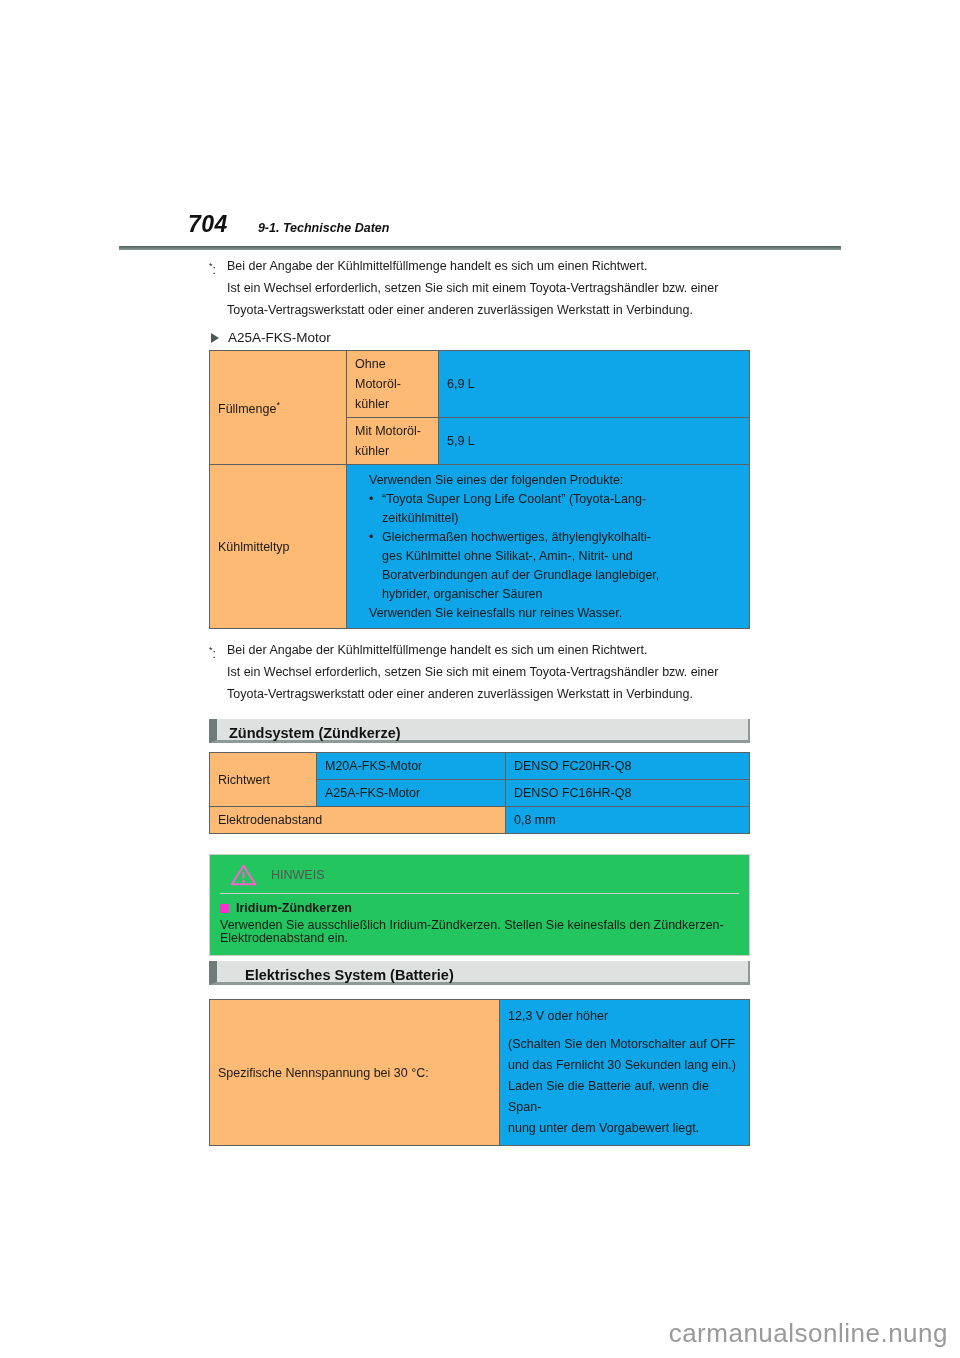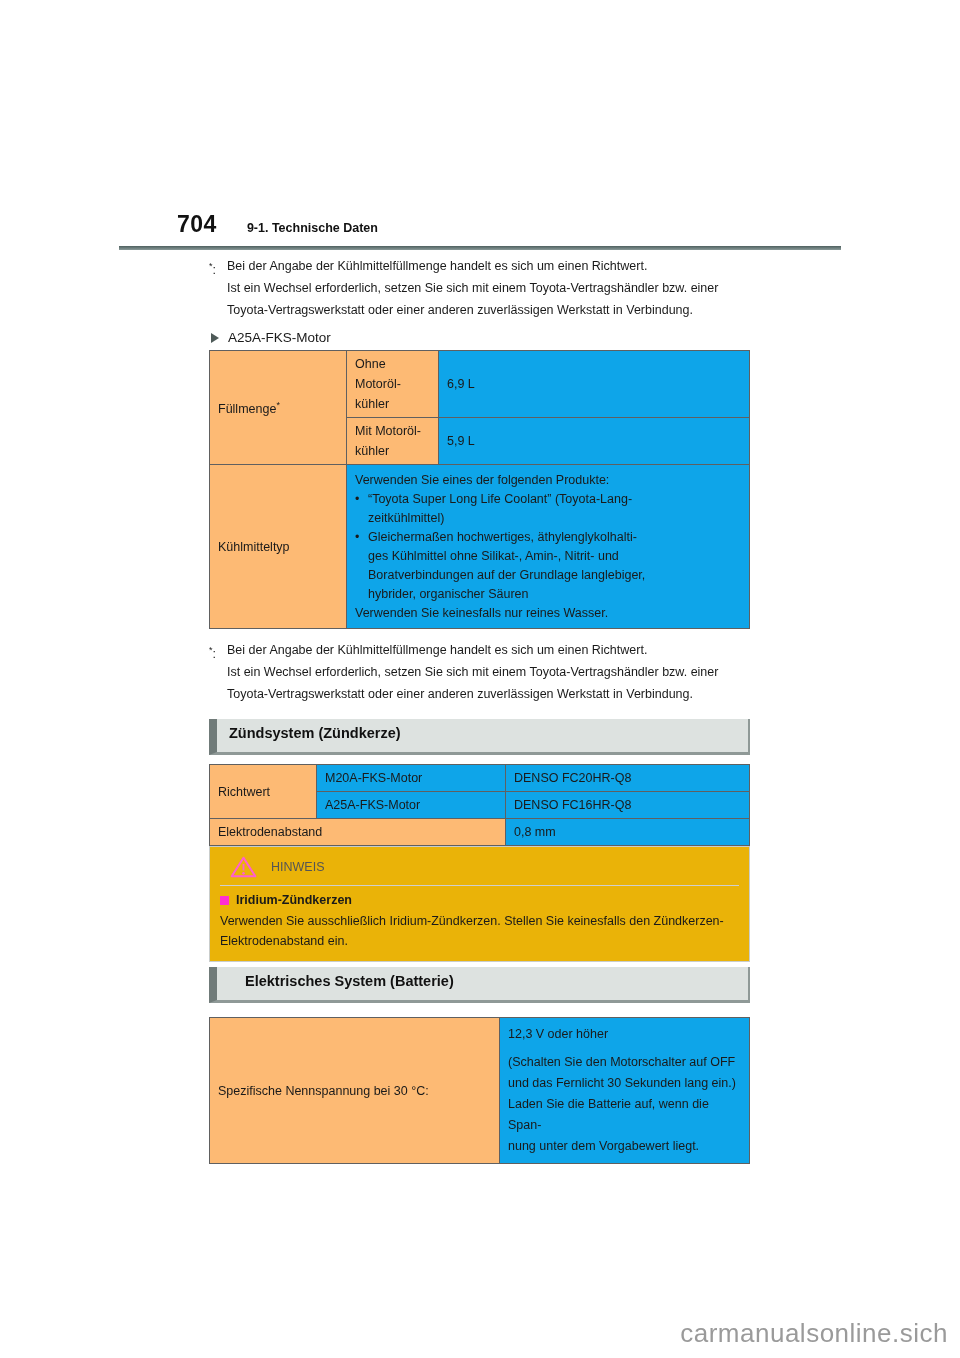--- a/index.html
+++ b/index.html
@@ -2,21 +2,21 @@
 <html><head>
 <meta charset="utf-8">
 <style>
   * { margin:0; padding:0; box-sizing:border-box; }
   html,body { background:#ffffff; }
   body { font-family:"Liberation Sans","DejaVu Sans",sans-serif; color:#1a1a1a; }
 
   .page { position:relative; width:960px; height:1358px; background:#ffffff; overflow:hidden; }
 
   
-  .page-header { position:absolute; top:211px; left:177px; white-space:nowrap; }
+  .page-header { position:absolute; top:211px; left:188px; white-space:nowrap;font-style:italic; }
   .page-num { font-size:23px; font-weight:bold; letter-spacing:0.5px; color:#111; }
   .chapter { font-size:12.5px; font-weight:bold; margin-left:30px; color:#111; }
   .rule { position:absolute; top:246px; left:119px; width:722px; height:4px;
           background:linear-gradient(#4f605f,#8a9a99); }
 
   
   .content { position:absolute; top:255px; left:209px; width:541px; font-size:12.5px; }
 
   .footnote { position:relative; padding-left:18px; line-height:22px; }
   .fn-marker { position:absolute; left:0; top:0; }
@@ -29,45 +29,45 @@
 
   table.spec { border-collapse:collapse; width:541px; table-layout:fixed; }
   table.spec td { border:1px solid #606060; padding:3px 8px; vertical-align:middle;
                   font-size:12.5px; line-height:20px; background:#0ea5e9; }
   table.spec td.hd { background:#fdba74; }
   .pre { white-space:pre-line; }
   sup.star { font-size:9px; vertical-align:super; }
 
   table.t1 col.c1 { width:137px; } table.t1 col.c2 { width:92px; }
   table.t1 tr.r44 td { height:44px; }
-  table.t1 td.coolant { height:164px; vertical-align:middle; line-height:19px; padding:5px 8px; }
+  table.t1 td.coolant { height:164px; vertical-align:middle; line-height:19px; padding:5px 22px; }
   .bullet { display:flex; }
   .bullet .bm { width:13px; flex:0 0 13px; }
 
   .fn2 { margin-top:10px; }
 
-  .section-bar { margin-top:14px; height:36px; line-height:28px; background:#dde2e0;
+  .section-bar { margin-top:14px; height:24px; line-height:28px; background:#dde2e0;
                  border-left:8px solid #707b79; border-bottom:3px solid #8f9997;
                  border-right:2px solid #8f9997; font-size:14.5px; font-weight:bold;
                  padding-left:12px; color:#111; }
   .section-bar.sb2 { margin-top:5px;padding-left:28px; }
 
   table.t2 { margin-top:9px; }
   table.t2 col.c1 { width:107px; } table.t2 col.c2 { width:189px; }
   table.t2 td { height:18px; }
 
-  .notice { margin-top:0; border:1px solid #c9cdcc; background:#eab308; padding:0 10px; }
+  .notice { margin-top:20px; border:1px solid #c9cdcc; background:#22c55e; padding:0 10px; }
   .notice-head { display:flex; align-items:center; padding:8px 0 6px 10px;
                  border-bottom:1px solid #cfcfcf; }
   .notice-head svg { margin-right:14px; }
   .notice-head-label { color:#555; font-size:12.5px; }
   .notice-body { padding:7px 0 10px 0; }
   .notice-title { font-weight:bold; font-size:12.5px; display:flex; align-items:center; margin-bottom:4px; }
   .sq { width:9px; height:9px; background:#ff2fd0; display:inline-block; margin-right:7px; }
-  .notice-text { line-height:20px; }
+  .notice-text { line-height:13px; }
 
   table.t3 { margin-top:14px; }
   table.t3 col.c1 { width:290px; }
   table.t3 td.batval { height:109px; line-height:21px; padding:6px 8px; }
   .batmain { margin-bottom:7px; }
 
   .watermark { position:absolute; top:1318px; right:12px; font-size:26px; color:#9a9a9a;
                letter-spacing:0.5px; }
 </style>
 </head>
@@ -205,15 +205,15 @@
 und das Fernlicht 30 Sekunden lang ein.)
 Laden Sie die Batterie auf, wenn die Span-
 nung unter dem Vorgabewert liegt.</div>
         </td>
       </tr>
     </tbody>
       </table>
 
   </div>
 
-  <div class="watermark">carmanualsonline.sich</div>
+  <div class="watermark">carmanualsonline.nung</div>
 
 </div>
 
 </body></html>

